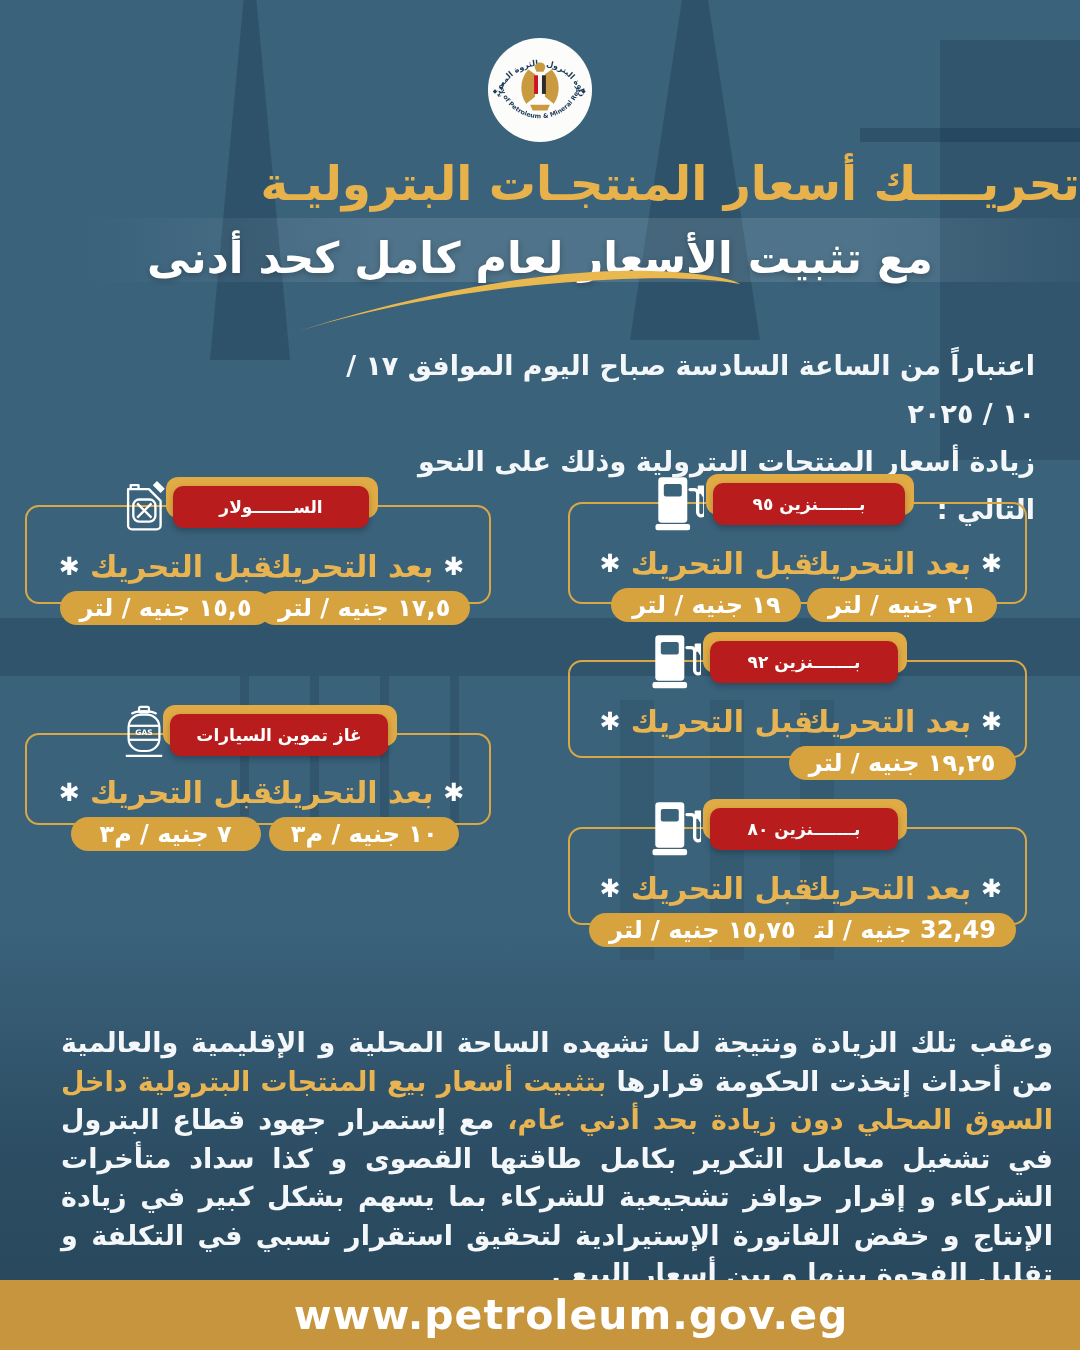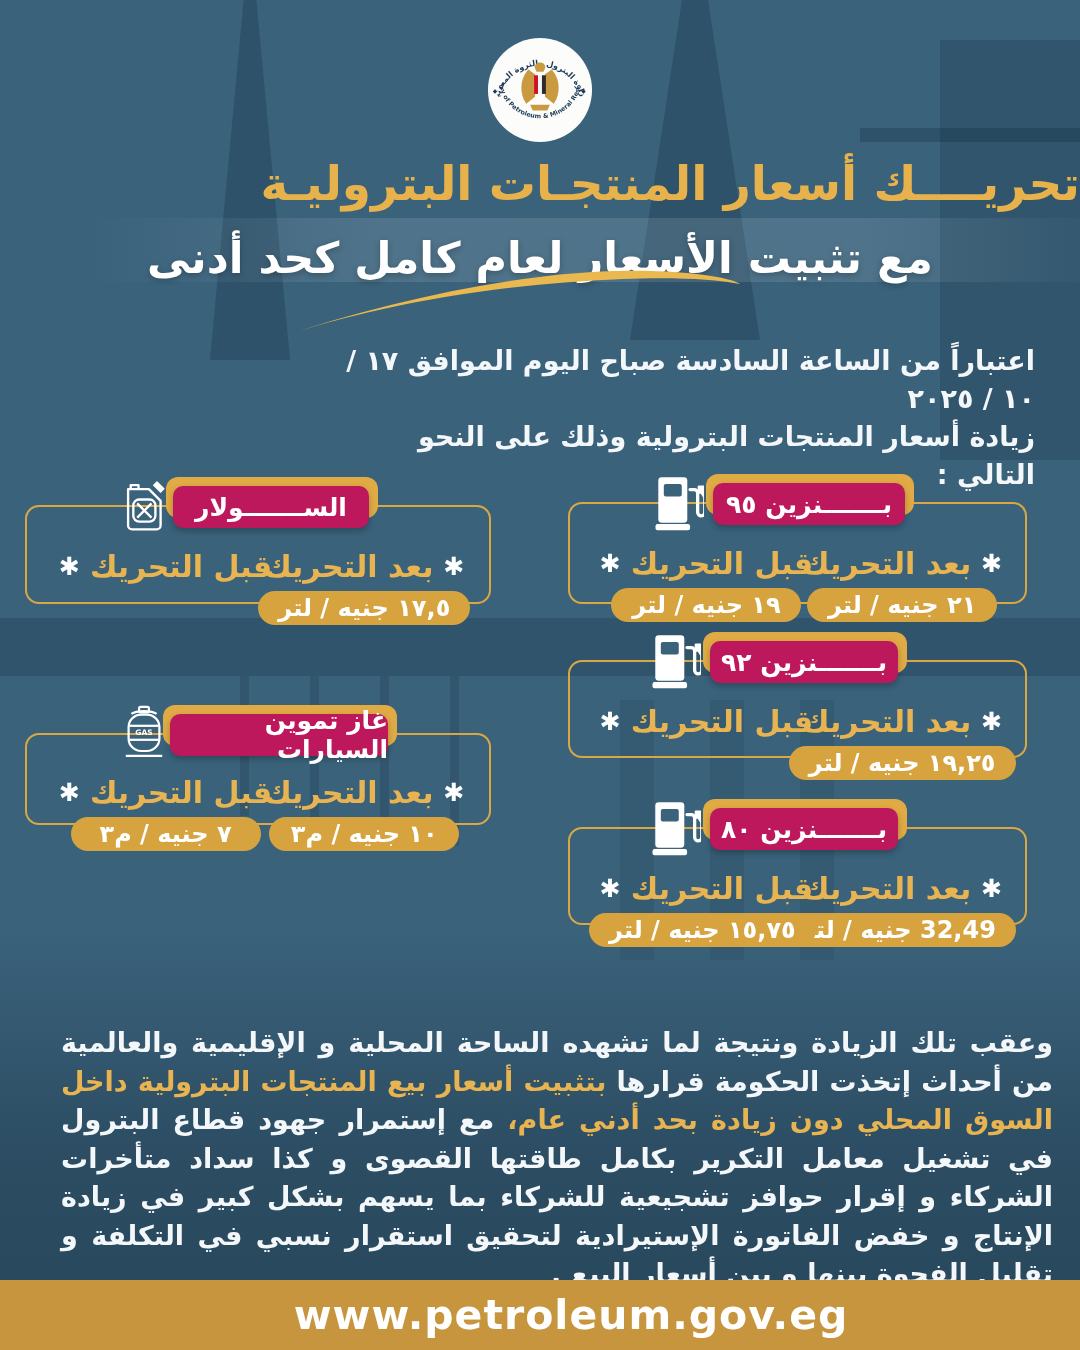--- a/index.html
+++ b/index.html
@@ -20,29 +20,29 @@
   
   .logo{position:absolute;left:486px;top:36px;width:108px;height:108px;}
   
   .title1{position:absolute;left:0;top:156px;width:1080px;
     color:#e7b24c;font-size:47px;font-weight:bold;letter-spacing:0;}
   .title2{position:absolute;left:0;top:220px;width:1080px;text-align:center;
     color:#ffffff;font-size:43px;font-weight:bold;text-shadow:0 2px 6px rgba(0,0,0,0.25);margin-top:13px;}
   .swoosh{position:absolute;left:268px;top:268px;width:478px;height:74px;}
   
   .intro{position:absolute;right:45px;top:342px;width:700px;direction:rtl;text-align:right;
-    color:#f4f7f9;font-size:27px;font-weight:bold;line-height:38px;}
+    color:#f4f7f9;font-size:27px;font-weight:bold;line-height:48px;}
   
   .sec{position:absolute;border:2px solid #d9a845;border-radius:14px;}
   .sec-header{position:absolute;top:-21px;height:42px;}
   .hdr-gold{position:absolute;left:-7px;top:-9px;right:-9px;bottom:10px;
     background:#e0ab45;border-radius:12px;}
-  .hdr-box{position:absolute;left:0;top:0;right:0;bottom:0;background:#be185d;
+  .hdr-box{position:absolute;left:0;top:0;right:0;bottom:0;background:#b91c1c;
     border-radius:10px;display:flex;align-items:center;justify-content:center;
-    color:#ffffff;font-size:25px;font-weight:bold;direction:rtl;
+    color:#ffffff;font-size:17px;font-weight:bold;direction:rtl;
     box-shadow:0 3px 6px rgba(0,0,0,0.25);}
   .sec-icon{position:absolute;}
   .grp{position:absolute;top:42px;text-align:center;direction:rtl;}
   .grp-after{left:48%;width:50%;}
   .grp-before{left:6%;width:48%;}
   .grp-label{display:flex;align-items:center;justify-content:center;gap:10px;
     color:#e8b452;font-size:30px;font-weight:bold;}
   .ast{color:#ffffff;font-size:25px;line-height:1;}
   .grp-before .grp-label{flex-direction:row-reverse;}
   .pill{display:inline-block;margin-top:7px;background:#d6a33f;border-radius:19px;
@@ -135,20 +135,21 @@
         <span class="ast">✱</span>
         <span>بعد التحريك</span>
       </div>
       <div class="pill">١٧,٥ جنيه / لتر</div>
     </div>
     <div class="grp grp-before">
       <div class="grp-label">
         <span class="ast">✱</span>
         <span>قبل التحريك</span>
       </div>
+      <div class="pill">١٥,٥ جنيه / لتر</div>
     </div>
   </div>
 
   <div class="sec" style="left:568px;top:502px;width:455px;height:98px;">
     <div class="sec-header" style="left:143px;width:192px;">
       <div class="hdr-gold"></div>
       <div class="hdr-box">بـــــــنزين ٩٥</div>
     </div>
     <div class="sec-icon" style="left:84px;top:-31px;">
       <svg width="50" height="58" viewBox="0 0 36 42">

